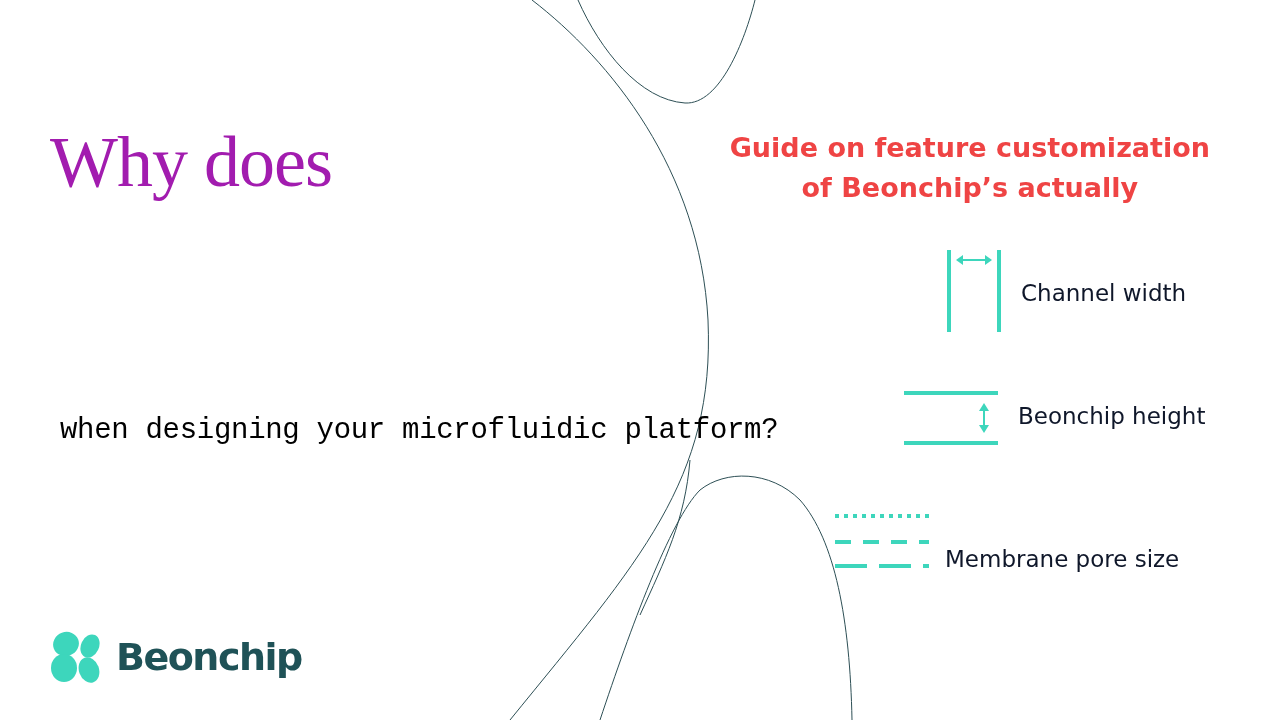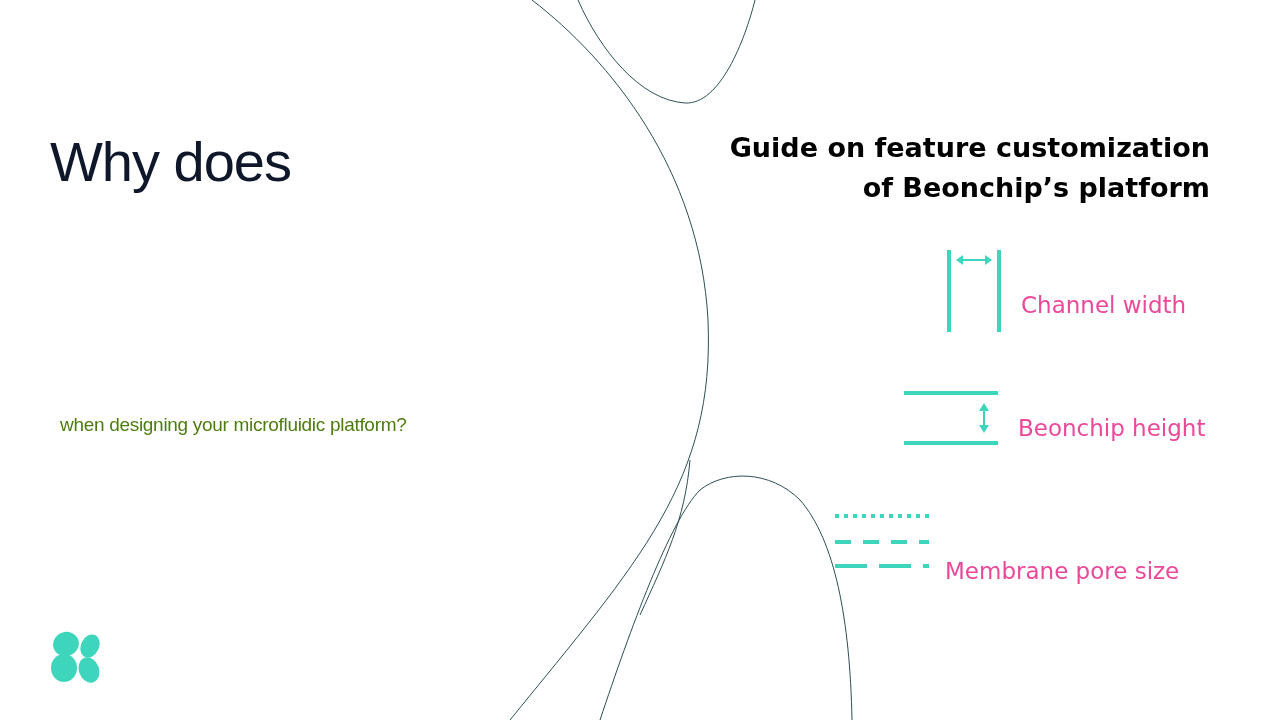--- a/index.html
+++ b/index.html
@@ -1,23 +1,23 @@
 <!DOCTYPE html>
 <html><head>
   <meta charset="utf-8">
   <style>
     html, body { margin:0; padding:0; }
     body { width:1280px; height:720px; position:relative; overflow:hidden; background:#ffffff; font-family:"DejaVu Sans", sans-serif; }
     .curves { position:absolute; left:0; top:0; width:1280px; height:720px; }
-    .headline { position:absolute; left:50px; top:112px; margin:0; font-family:Liberation Sans, sans-serif; font-weight:300; color:#0f172a; font-size:56px; line-height:100px; letter-spacing:-1px; }
+    .headline { position:absolute; left:50px; top:112px; margin:0; font-family:Liberation Serif, serif; font-weight:300; color:#a21caf; font-size:72px; line-height:100px; letter-spacing:-1px; }
     .headline span { display:block; white-space:nowrap; }
-    .subtitle { position:absolute; left:60px; top:414px; color:#4d7c0f; font-family:Liberation Sans, sans-serif; font-size:19px; letter-spacing:-0.3px; white-space:nowrap; }
-    .guide { position:absolute; right:70px; top:128px; text-align:right; color:#000000; font-family:"DejaVu Sans", sans-serif; font-weight:bold; font-size:27px; line-height:40px; }
+    .subtitle { position:absolute; left:60px; top:414px; color:#000000; font-family:Liberation Mono, monospace; font-size:29px; letter-spacing:-0.3px; white-space:nowrap; }
+    .guide { position:absolute; right:70px; top:128px; text-align:center; color:#ef4444; font-family:"DejaVu Sans", sans-serif; font-weight:bold; font-size:27px; line-height:40px; }
     .guide span { display:block; white-space:nowrap; }
-    .feature-label { position:absolute; color:#ec4899; font-family:"DejaVu Sans", sans-serif; font-size:23px; white-space:nowrap;margin-top:12px; }
+    .feature-label { position:absolute; color:#0f172a; font-family:"DejaVu Sans", sans-serif; font-size:23px; white-space:nowrap; }
     .icon { position:absolute; }
     .logo { position:absolute; left:50px; top:630px; display:flex; align-items:center; }
     .logo-text { margin-left:14px; font-family:"DejaVu Sans", sans-serif; font-weight:bold; font-size:38px; color:#1f5257; letter-spacing:-1.5px; }
   </style>
 </head>
 <body>
 
 <svg class="curves" viewBox="0 0 1280 720" xmlns="http://www.w3.org/2000/svg">
 
   <path d="M532,0 C610,60 700,170 708,320 C715,480 640,560 510,720" fill="none" stroke="#2d4f55" stroke-width="1"></path>
@@ -29,21 +29,21 @@
 </svg>
 
 <h1 class="headline">
   <span>Why does</span>
 </h1>
 
 <div class="subtitle">when designing your microfluidic platform?</div>
 
 <div class="guide">
   <span>Guide on feature customization</span>
-  <span>of Beonchip’s platform</span>
+  <span>of Beonchip’s actually</span>
 </div>
 
 <svg class="icon" style="left:944px;top:250px;" width="60" height="84" viewBox="0 0 60 84">
   <line x1="5" y1="0" x2="5" y2="82" stroke="#3dd6bc" stroke-width="4"></line>
   <line x1="55" y1="0" x2="55" y2="82" stroke="#3dd6bc" stroke-width="4"></line>
   <line x1="16" y1="10" x2="44" y2="10" stroke="#3dd6bc" stroke-width="2"></line>
   <polygon points="12,10 19,5 19,15" fill="#3dd6bc"></polygon>
   <polygon points="48,10 41,5 41,15" fill="#3dd6bc"></polygon>
 </svg>
 <div class="feature-label" style="left:1021px;top:280px;">Channel width</div>
@@ -64,13 +64,14 @@
 </svg>
 <div class="feature-label" style="left:945px;top:546px;">Membrane pore size</div>
 
 <div class="logo">
   <svg width="52" height="54" viewBox="0 0 52 54">
     <ellipse cx="16" cy="14" rx="13" ry="12" fill="#3dd6bc" transform="rotate(-20 16 14)"></ellipse>
     <ellipse cx="40" cy="16" rx="9" ry="12" fill="#3dd6bc" transform="rotate(25 40 16)"></ellipse>
     <ellipse cx="14" cy="38" rx="13" ry="14" fill="#3dd6bc"></ellipse>
     <ellipse cx="39" cy="40" rx="10" ry="13" fill="#3dd6bc" transform="rotate(-20 39 40)"></ellipse>
   </svg>
+  <span class="logo-text">Beonchip</span>
 </div>
 
 </body></html>

